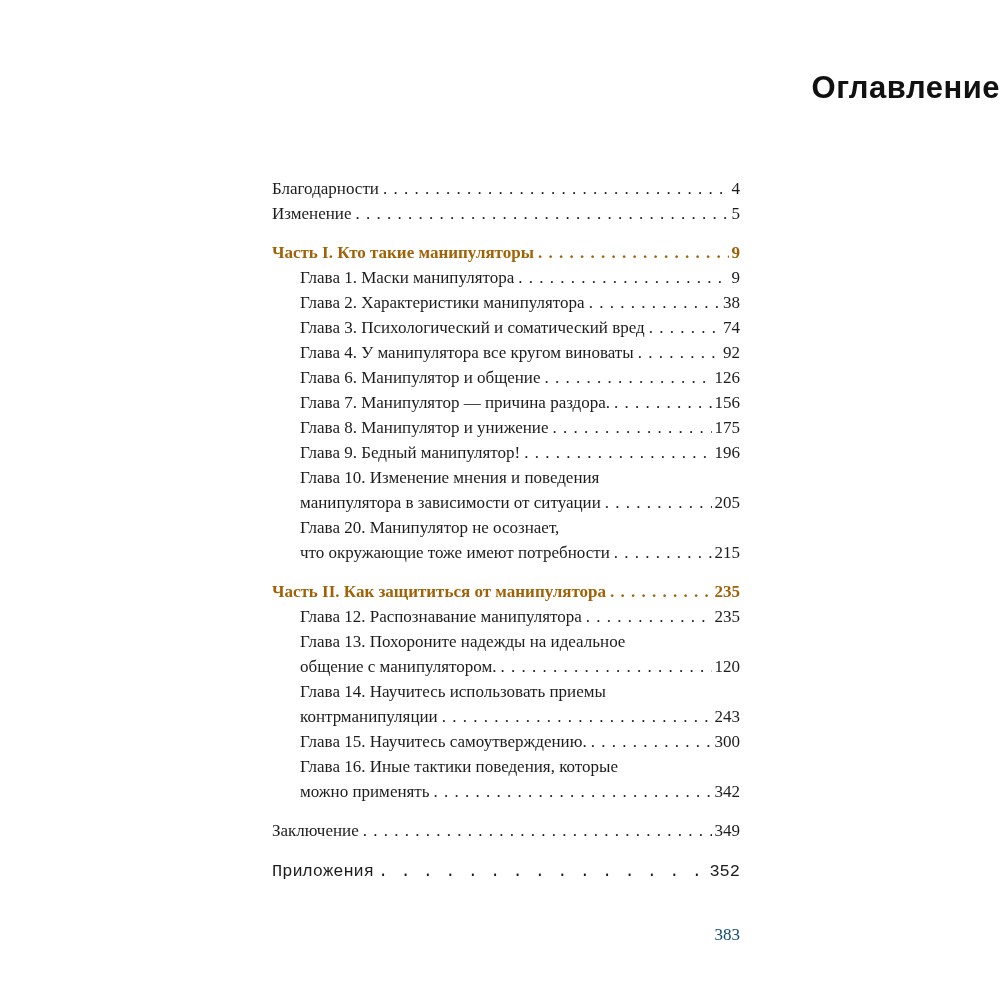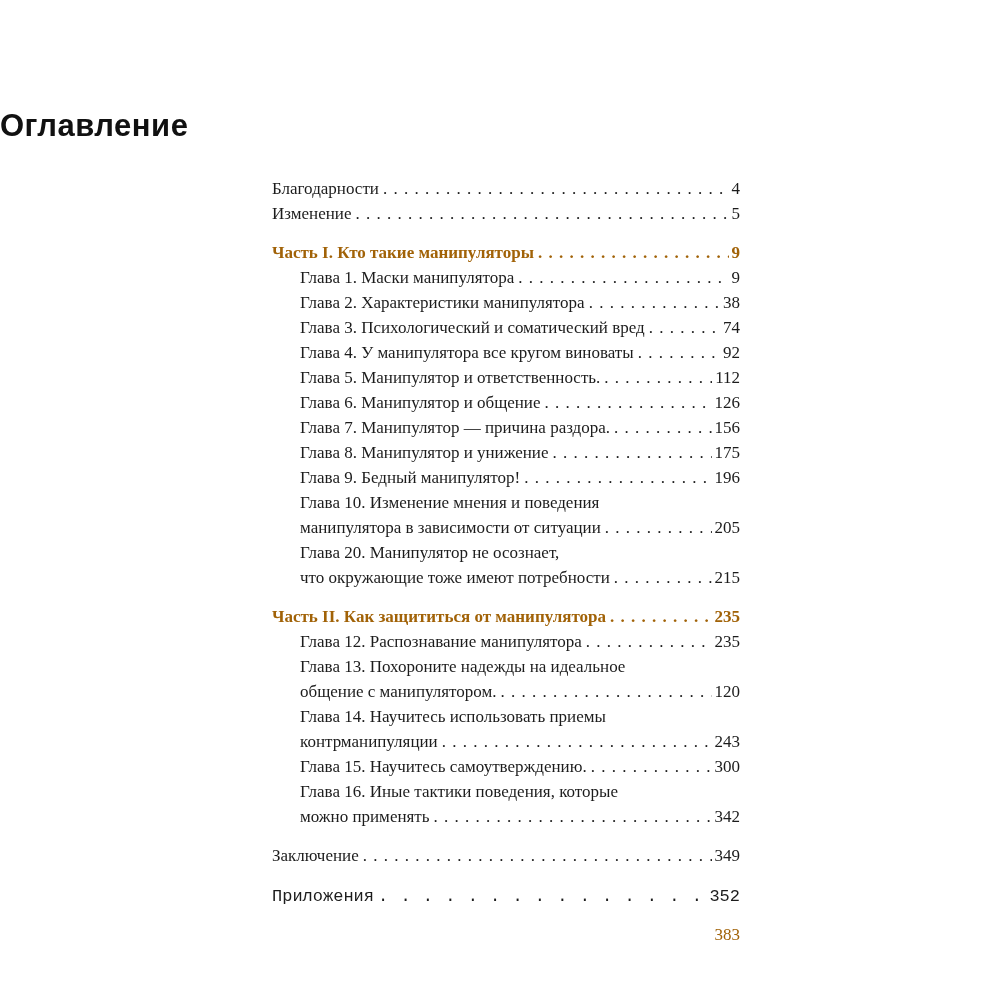--- a/index.html
+++ b/index.html
@@ -11,22 +11,22 @@
     position: relative;
     width: 1000px;
     height: 1000px;
     background: #ffffff;
     font-family: "Liberation Serif", serif;
     color: #1c1c1c;
     overflow: hidden;
   }
   .page-title {
     margin: 0;
-    padding-top: 108px;
-    text-align: left;
+    padding-top: 70px;
+    text-align: right;
     font-family: "Liberation Sans", sans-serif;
     font-weight: 700;
     font-size: 31px;
     letter-spacing: 0.5px;
     color: #111111;
   }
   .toc {
     position: absolute;
     left: 272px;
     top: 176px;
@@ -63,21 +63,21 @@
     white-space: nowrap;
     text-align: right;
   }
   .footer-pagenum {
     position: absolute;
     left: 272px;
     top: 925px;
     width: 468px;
     text-align: right;
     font-size: 17px;
-    color: #a16207;
+    color: #0c4a6e;
   }
 </style>
 </head>
 <body>
 
 <div class="page">
   <h1 class="page-title">Оглавление</h1>
   <div class="toc">
       <div class="entry top">
         <div class="line">
@@ -123,27 +123,20 @@
       </div>
       <div class="entry chapter">
         <div class="line">
           <span class="txt">Глава 4. У манипулятора все кругом виноваты</span>
           <span class="dots"></span>
           <span class="pagenum">92</span>
         </div>
       </div>
       <div class="entry chapter">
         <div class="line">
-          <span class="txt">Глава 5. Манипулятор и ответственность.</span>
-          <span class="dots"></span>
-          <span class="pagenum">112</span>
-        </div>
-      </div>
-      <div class="entry chapter">
-        <div class="line">
           <span class="txt">Глава 6. Манипулятор и общение</span>
           <span class="dots"></span>
           <span class="pagenum">126</span>
         </div>
       </div>
       <div class="entry chapter">
         <div class="line">
           <span class="txt">Глава 7. Манипулятор — причина раздора.</span>
           <span class="dots"></span>
           <span class="pagenum">156</span>

